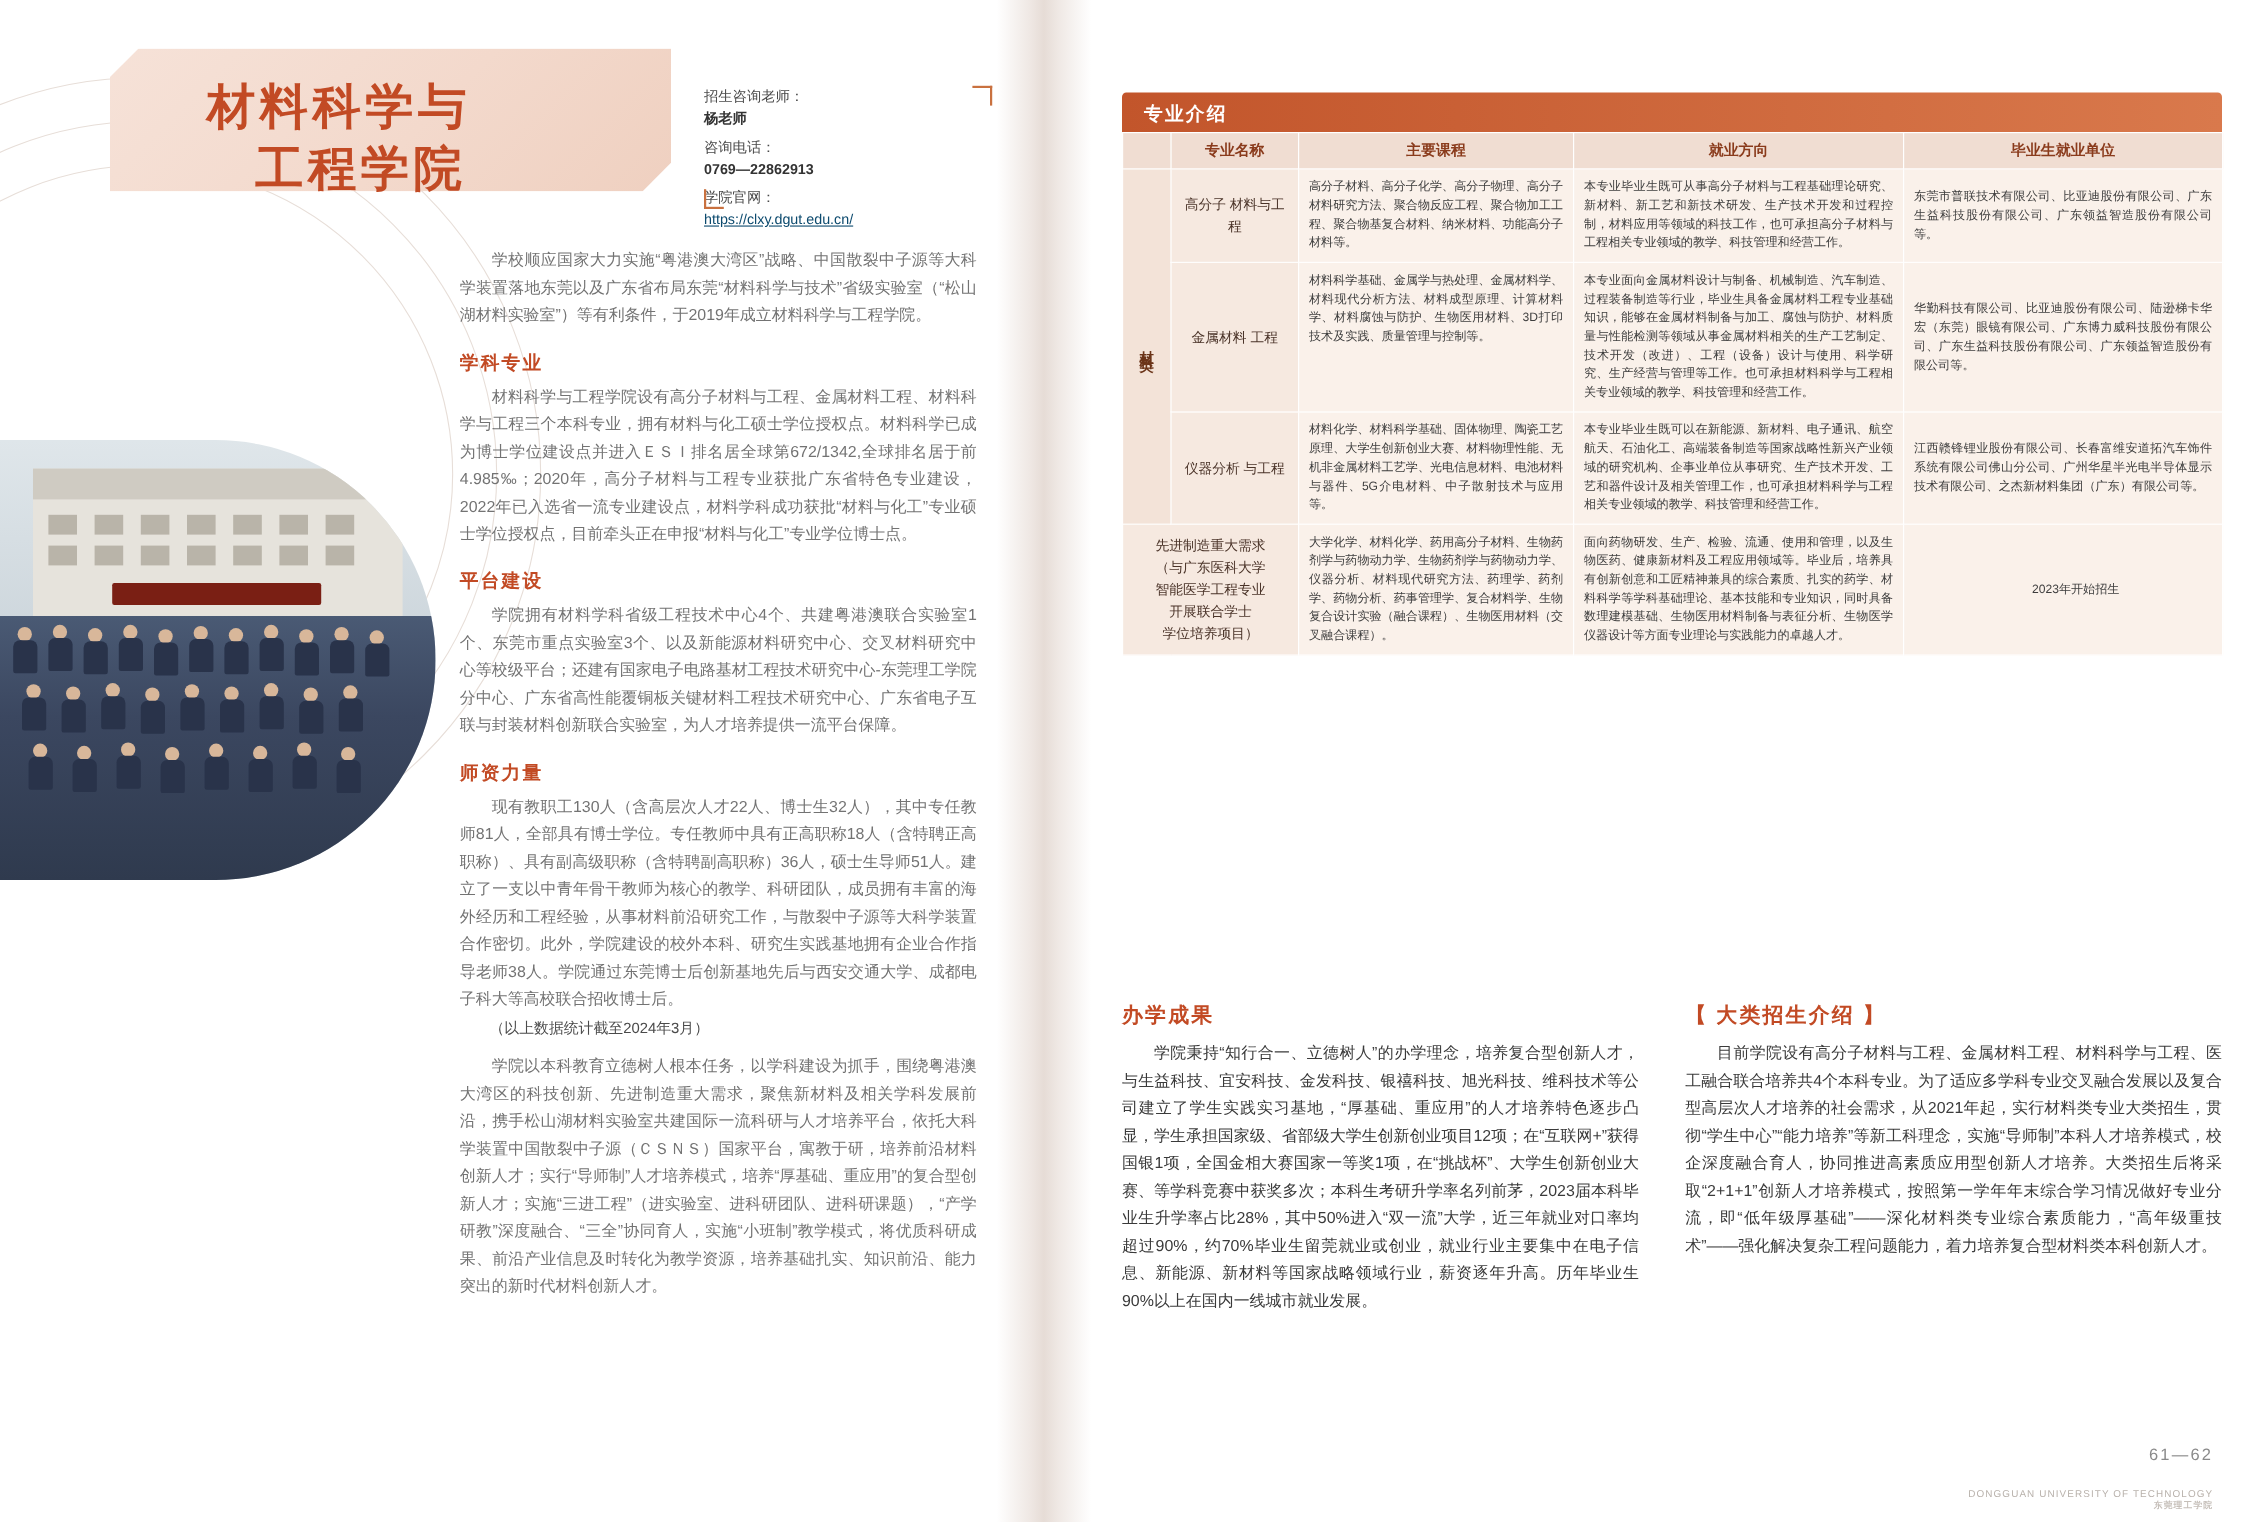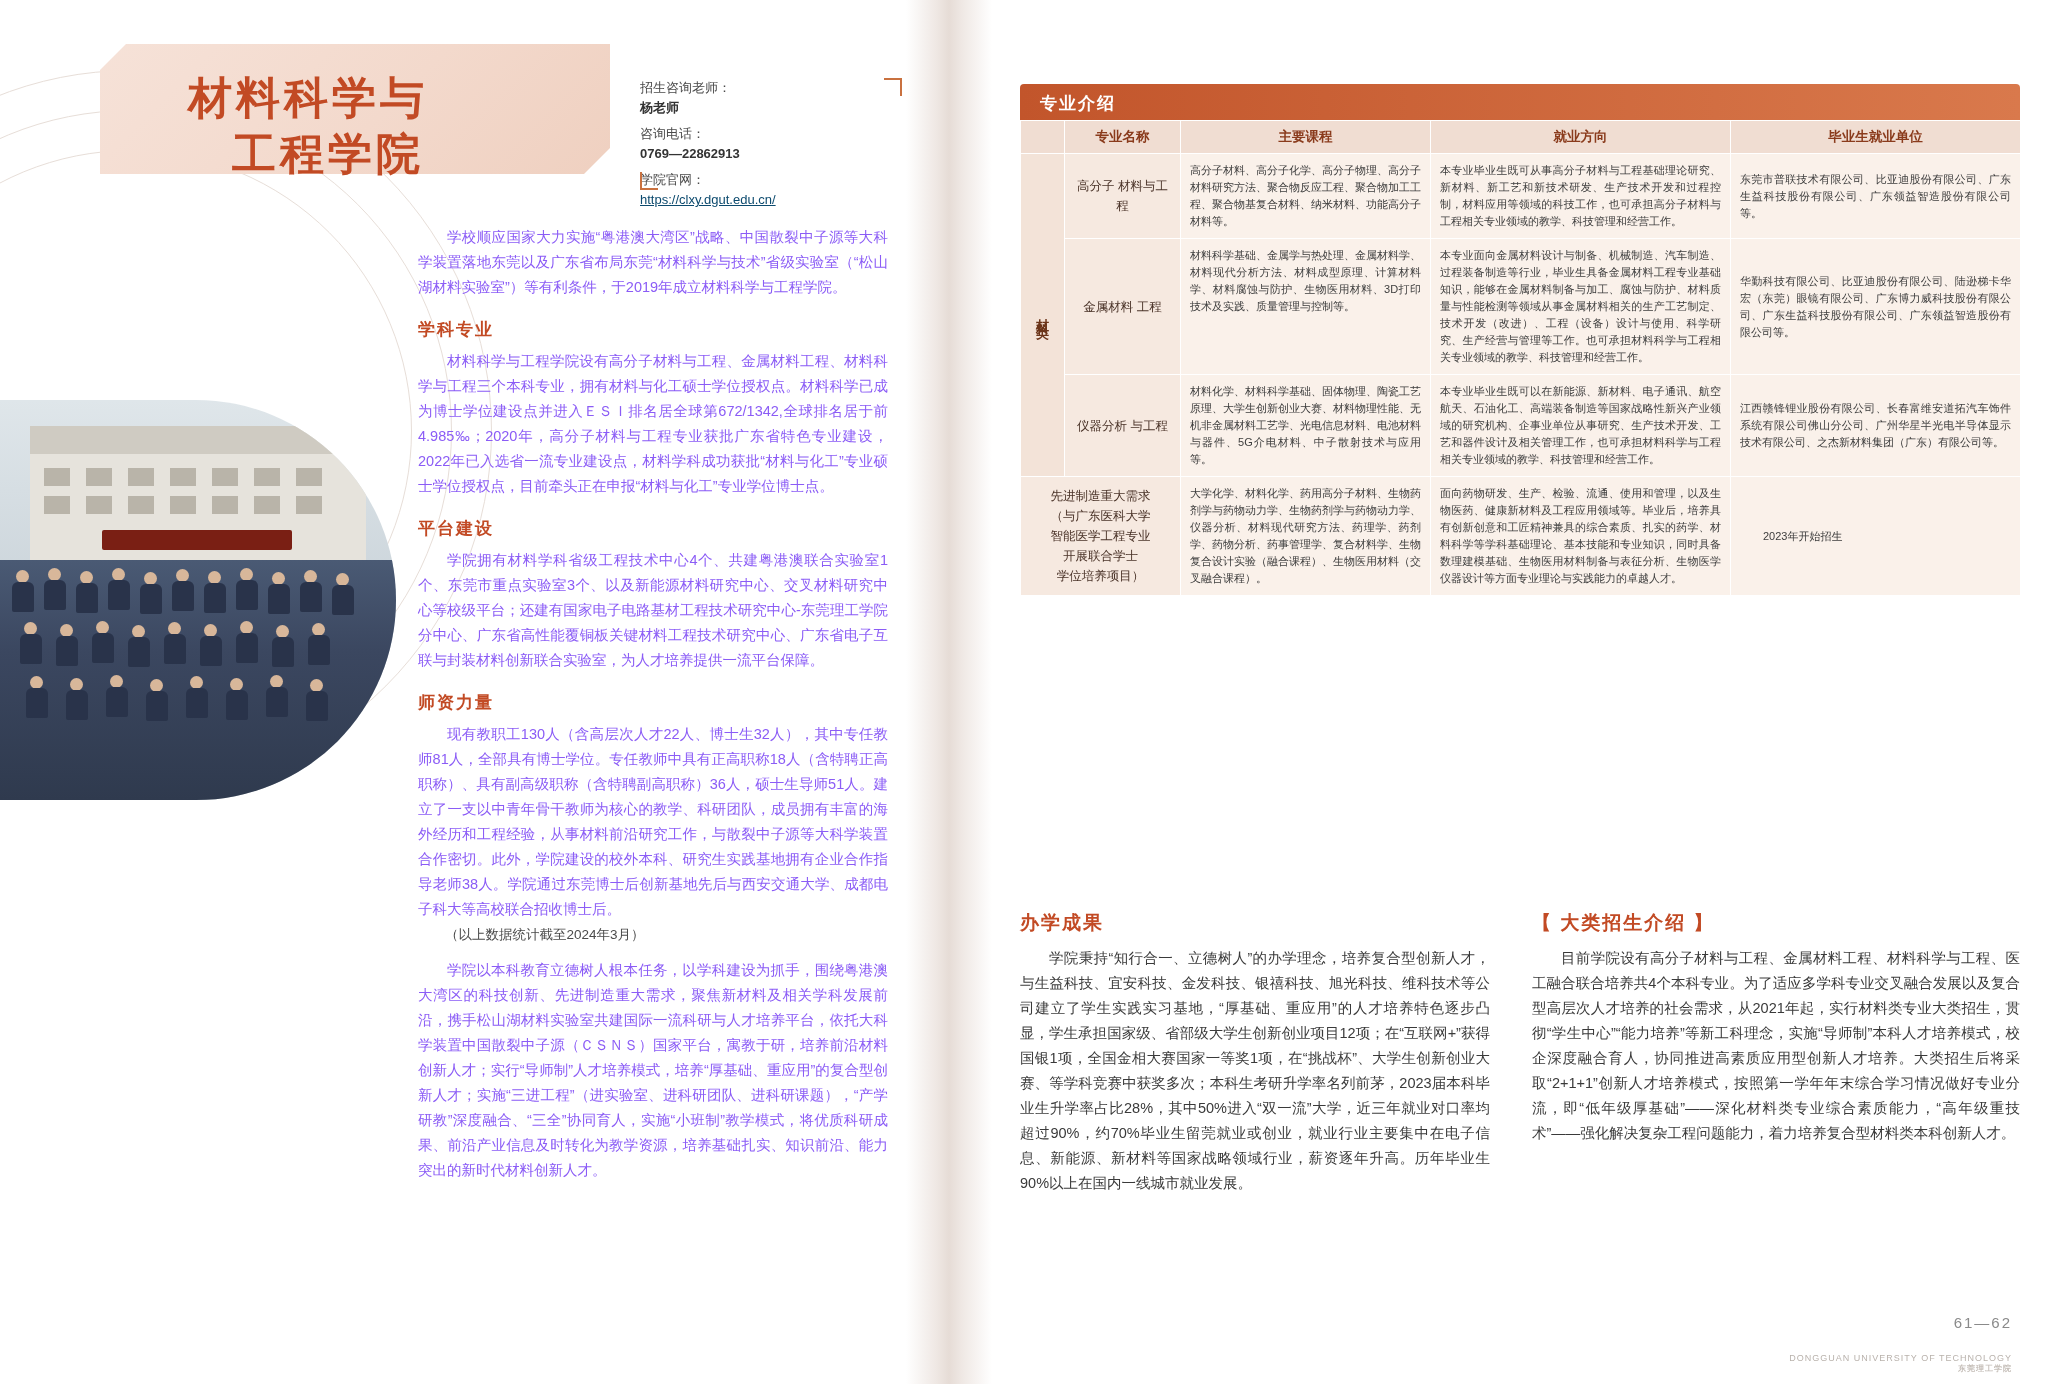--- a/index.html
+++ b/index.html
@@ -30,21 +30,21 @@
   .title-text .l2{margin-left:44px;}
 
   .contact-box{position:absolute;left:640px;top:78px;width:260px;height:110px;}
   .contact-corner{position:absolute;left:244px;top:0;width:16px;height:16px;border-top:2px solid #c9713f;border-right:2px solid #c9713f;}
   .contact-corner2{position:absolute;left:0;top:94px;width:16px;height:16px;border-bottom:2px solid #c9713f;border-left:2px solid #c9713f;}
   .contact-line{font-size:13px;line-height:20px;color:#4a4a4a;}
   .contact-line.b{font-weight:bold;color:#333;}
   .contact-link{color:#0c4a6e;text-decoration:underline;}
 
   .left-body{position:absolute;left:418px;top:225px;width:470px;}
-  .para{font-size:14.5px;line-height:25px;color:#8b5cf6;text-align:justify;text-indent:2em;margin:0 0 4px 0;}
+  .para{font-size:14.5px;line-height:25px;color:#737373;text-align:justify;text-indent:2em;margin:0 0 4px 0;}
   .sec-h{font-size:17px;font-weight:bold;color:#c24a24;margin:18px 0 8px 0;letter-spacing:2px;}
   .note{font-size:13.5px;color:#4a4a4a;text-indent:2em;margin-top:4px;}
 
   
   .photo-wrap{position:absolute;left:0;top:400px;width:400px;height:420px;}
   .photo{position:absolute;left:0;top:0;width:396px;height:400px;
     border-radius:0 200px 200px 0/0 200px 200px 0;
     background:linear-gradient(#dfe6ea 0%,#cdd6dc 45%,#b9c3c9 100%);
     overflow:hidden;}
   .bldg{position:absolute;left:30px;top:26px;width:336px;height:150px;background:#e6e3dc;}
@@ -256,21 +256,21 @@
           <td class="emp">江西赣锋锂业股份有限公司、长春富维安道拓汽车饰件系统有限公司佛山分公司、广州华星半光电半导体显示技术有限公司、之杰新材料集团（广东）有限公司等。</td>
         </tr>
         <tr>
           <td class="name" colspan="2" style="white-space:pre-line;">先进制造重大需求
 （与广东医科大学
 智能医学工程专业
 开展联合学士
 学位培养项目）</td>
           <td>大学化学、材料化学、药用高分子材料、生物药剂学与药物动力学、生物药剂学与药物动力学、仪器分析、材料现代研究方法、药理学、药剂学、药物分析、药事管理学、复合材料学、生物复合设计实验（融合课程）、生物医用材料（交叉融合课程）。</td>
           <td>面向药物研发、生产、检验、流通、使用和管理，以及生物医药、健康新材料及工程应用领域等。毕业后，培养具有创新创意和工匠精神兼具的综合素质、扎实的药学、材料科学等学科基础理论、基本技能和专业知识，同时具备数理建模基础、生物医用材料制备与表征分析、生物医学仪器设计等方面专业理论与实践能力的卓越人才。</td>
-          <td class="emp" style="padding-left:32px;">2023年开始招生</td>
+          <td class="emp" style="text-align:center;padding-left:32px;">2023年开始招生</td>
         </tr>
       </tbody>
     </table>
 
     <div class="rp-col-l">
       <div class="rp-h">办学成果</div>
       <p class="rp-p">学院秉持“知行合一、立德树人”的办学理念，培养复合型创新人才，与生益科技、宜安科技、金发科技、银禧科技、旭光科技、维科技术等公司建立了学生实践实习基地，“厚基础、重应用”的人才培养特色逐步凸显，学生承担国家级、省部级大学生创新创业项目12项；在“互联网+”获得国银1项，全国金相大赛国家一等奖1项，在“挑战杯”、大学生创新创业大赛、等学科竞赛中获奖多次；本科生考研升学率名列前茅，2023届本科毕业生升学率占比28%，其中50%进入“双一流”大学，近三年就业对口率均超过90%，约70%毕业生留莞就业或创业，就业行业主要集中在电子信息、新能源、新材料等国家战略领域行业，薪资逐年升高。历年毕业生90%以上在国内一线城市就业发展。</p>
     </div>
 
     <div class="rp-col-r">

